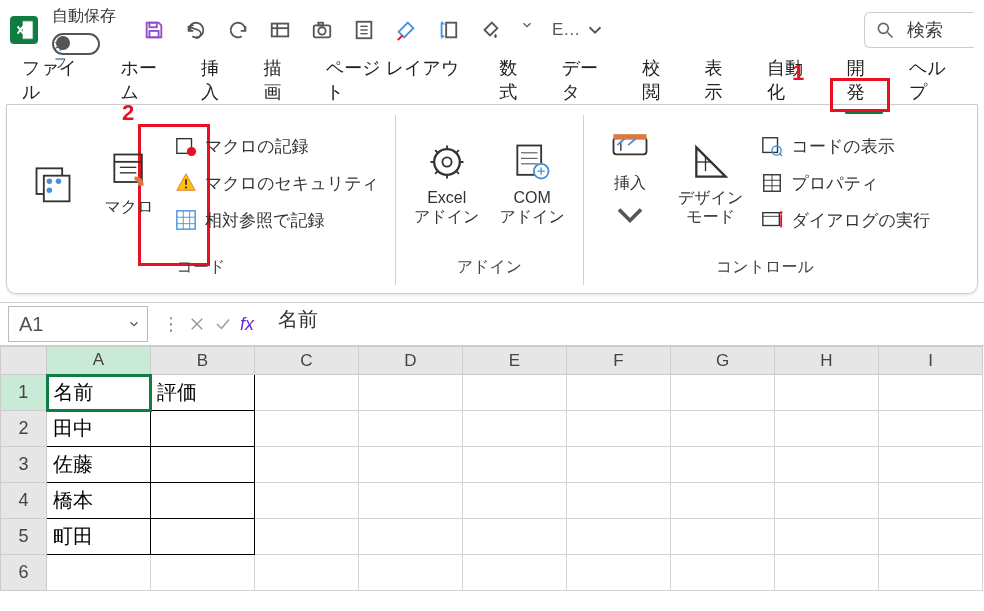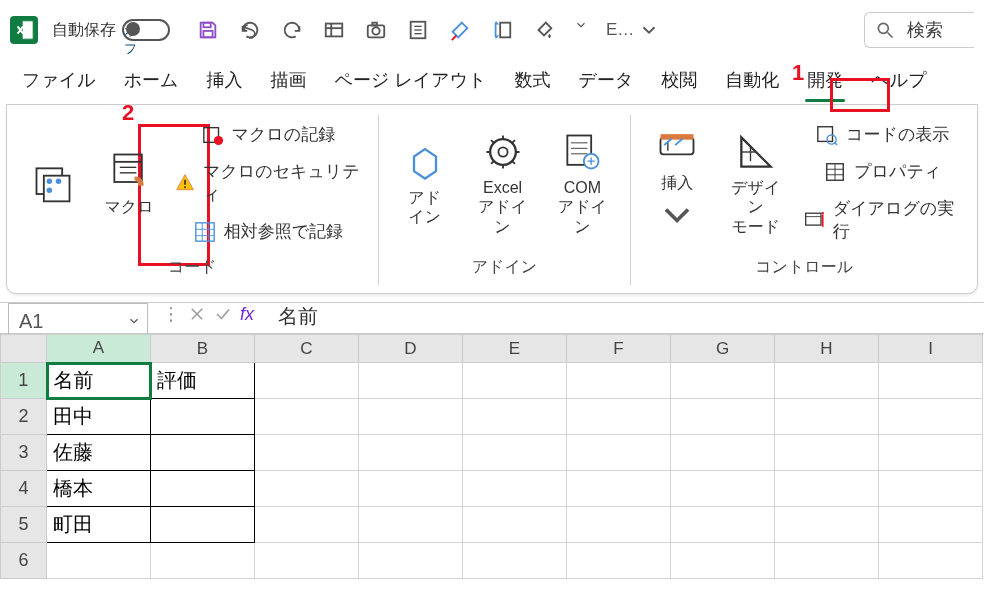--- a/index.html
+++ b/index.html
@@ -2,21 +2,21 @@
 <html><head>
 <meta charset="utf-8">
 <style>
 * { box-sizing: border-box; margin: 0; padding: 0; font-family: "Yu Gothic UI", "Meiryo", sans-serif; }
 body { background: #fff; width: 984px; height: 611px; overflow: hidden; position: relative; }
 
 
 .titlebar { height: 60px; display: flex; align-items: center; padding: 0 10px; gap: 8px; }
 .app-icon { width: 28px; height: 28px; background: #107c41; border-radius: 4px; display: flex; align-items: center; justify-content: center; color: #fff; font-weight: bold; font-size: 14px; }
 .app-icon svg { width: 22px; height: 22px; }
-.autosave { display: flex; align-items: flex-end; gap: 6px; font-size: 16px; color: #333; margin-left: 6px; }
+.autosave { display: flex; align-items: flex-start; gap: 6px; font-size: 16px; color: #333; margin-left: 6px; flex-direction: column; }
 .autosave-toggle { width: 48px; height: 22px; border: 2px solid #555; border-radius: 11px; position: relative; background: #fff; }
 .autosave-toggle::after { content: ""; position: absolute; left: 2px; top: 1px; width: 14px; height: 14px; background: #555; border-radius: 50%; }
 .autosave-off { font-size: 13px; color: #0c4a6e; position: absolute; right: 20px; top: 1px; }
 .qat { display: flex; gap: 18px; margin-left: 18px; }
 .qat-btn { width: 24px; height: 24px; display: flex; align-items: center; justify-content: center; cursor: pointer; }
 .qat-btn svg { width: 22px; height: 22px; }
 .search-box { margin-left: auto; margin-right: 0; height: 36px; display: flex; align-items: center; gap: 12px; padding: 0 10px; border: 1px solid #ccc; border-left: 1px solid #ccc; background: #fff; min-width: 110px; border-radius: 6px 0 0 6px; border-right: none;}
 .search-box svg { width: 20px; height: 20px; }
 .search-text { font-size: 18px; color: #404040; }
 
@@ -32,26 +32,26 @@
 
 
 .ribbon { height: 190px; background: #fff; border: 1px solid #ccc; border-radius: 0 0 10px 10px; margin: 4px 6px 0 6px; display: flex; padding: 4px 0 2px 0; box-shadow: 0 2px 3px rgba(0,0,0,0.08); }
 .ribbon-group { display: flex; flex-direction: column; align-items: center; padding: 4px 10px 2px 10px; position: relative; }
 .ribbon-sep { width: 1px; background: #d0d0d0; margin: 6px 0; }
 .group-label { font-size: 16px; color: #444; margin-top: 4px; }
 .big-btn { display: flex; flex-direction: column; align-items: center; justify-content: center; padding: 6px 8px; cursor: pointer; border-radius: 4px; min-width: 72px; }
 .big-btn svg { width: 44px; height: 44px; }
 .big-btn .label-sm { font-size: 16px; color: #333; text-align: center; margin-top: 4px; line-height: 1.2; }
 .group-inner { display: flex; gap: 4px; height: 140px; }
-.vlist { display: flex; flex-direction: column; gap: 6px; justify-content: center; align-items: center; }
+.vlist { display: flex; flex-direction: column; gap: 6px; justify-content: center; }
 .small-btn { display: flex; align-items: center; gap: 8px; padding: 4px 6px; font-size: 17px; color: #333; cursor: pointer; border-radius: 3px; }
 .small-btn svg { width: 22px; height: 22px; }
 
 
-.fbar { height: 32px; display: flex; align-items: flex-start; margin-top: 8px; border-top: 1px solid #ccc; border-bottom: 1px solid #ccc; }
+.fbar { height: 44px; display: flex; align-items: center; margin-top: 8px; border-top: 1px solid #ccc; border-bottom: 1px solid #ccc; }
 .namebox { width: 140px; height: 36px; border: 1px solid #bbb; margin: 0 4px 0 8px; display: flex; align-items: center; padding: 0 10px; font-size: 20px; color: #555; position: relative; }
 .namebox-chev { position: absolute; right: 6px; }
 .fbar-sep { display: flex; align-items: center; gap: 8px; padding: 0 10px; }
 .fbar-sep svg { width: 18px; height: 18px; }
 .fx-label { font-style: italic; font-size: 18px; color: #6d28d9; }
 .formula-input { flex: 1; height: 36px; border: none; padding: 0 14px; font-size: 20px; color: #333; }
 
 
 .grid-wrap { position: relative; }
 .grid { border-collapse: collapse; table-layout: fixed; }
@@ -168,20 +168,21 @@
 
 <div class="ribbon-tabs">
   <div class="tab">ファイル</div>
   <div class="tab">ホーム</div>
   <div class="tab">挿入</div>
   <div class="tab">描画</div>
   <div class="tab">ページ レイアウト</div>
   <div class="tab">数式</div>
   <div class="tab">データ</div>
   <div class="tab">校閲</div>
+  <div class="tab">表示</div>
   <div class="tab">自動化</div>
   <div class="tab active">開発</div>
   <div class="tab">ヘルプ</div>
 </div>
 
 <div class="anno-num" style="left:792px; top:60px;">1</div>
 <div class="anno-box1" style="left:830px; top:78px; width:60px; height:34px;"></div>
 <div class="anno-num" style="left:122px; top:100px;">2</div>
 <div class="anno-box1" style="left:138px; top:124px; width:72px; height:142px;"></div>
 
@@ -235,27 +236,20 @@
           <span>相対参照で記録</span>
         </div>
       </div>
     </div>
     <div class="group-label">コード</div>
   </div>
   <div class="ribbon-sep"></div>
 
   <div class="ribbon-group">
     <div class="group-inner">
-      <div class="big-btn">
-        <svg viewBox="0 0 48 48">
-            <path d="M12 18 L24 10 L36 18 L36 34 L24 42 L12 34 Z" fill="none" stroke="#4a90d9" stroke-width="2.5"></path>
-          </svg>
-        <div class="label-sm" style="white-space:pre-line">アド
-イン</div>
-      </div>
       <div class="big-btn">
         <svg viewBox="0 0 48 48">
             <circle cx="24" cy="24" r="14" fill="none" stroke="#333" stroke-width="2.5"></circle>
             <circle cx="24" cy="24" r="5" fill="none" stroke="#333" stroke-width="2"></circle>
             <path d="M24 10v-4M24 42v-4M10 24h-4M42 24h-4M14 14l-3-3M34 34l3 3M34 14l3-3M14 34l-3 3" stroke="#333" stroke-width="2"></path>
           </svg>
         <div class="label-sm" style="white-space:pre-line">Excel
 アドイン</div>
       </div>
       <div class="big-btn">

